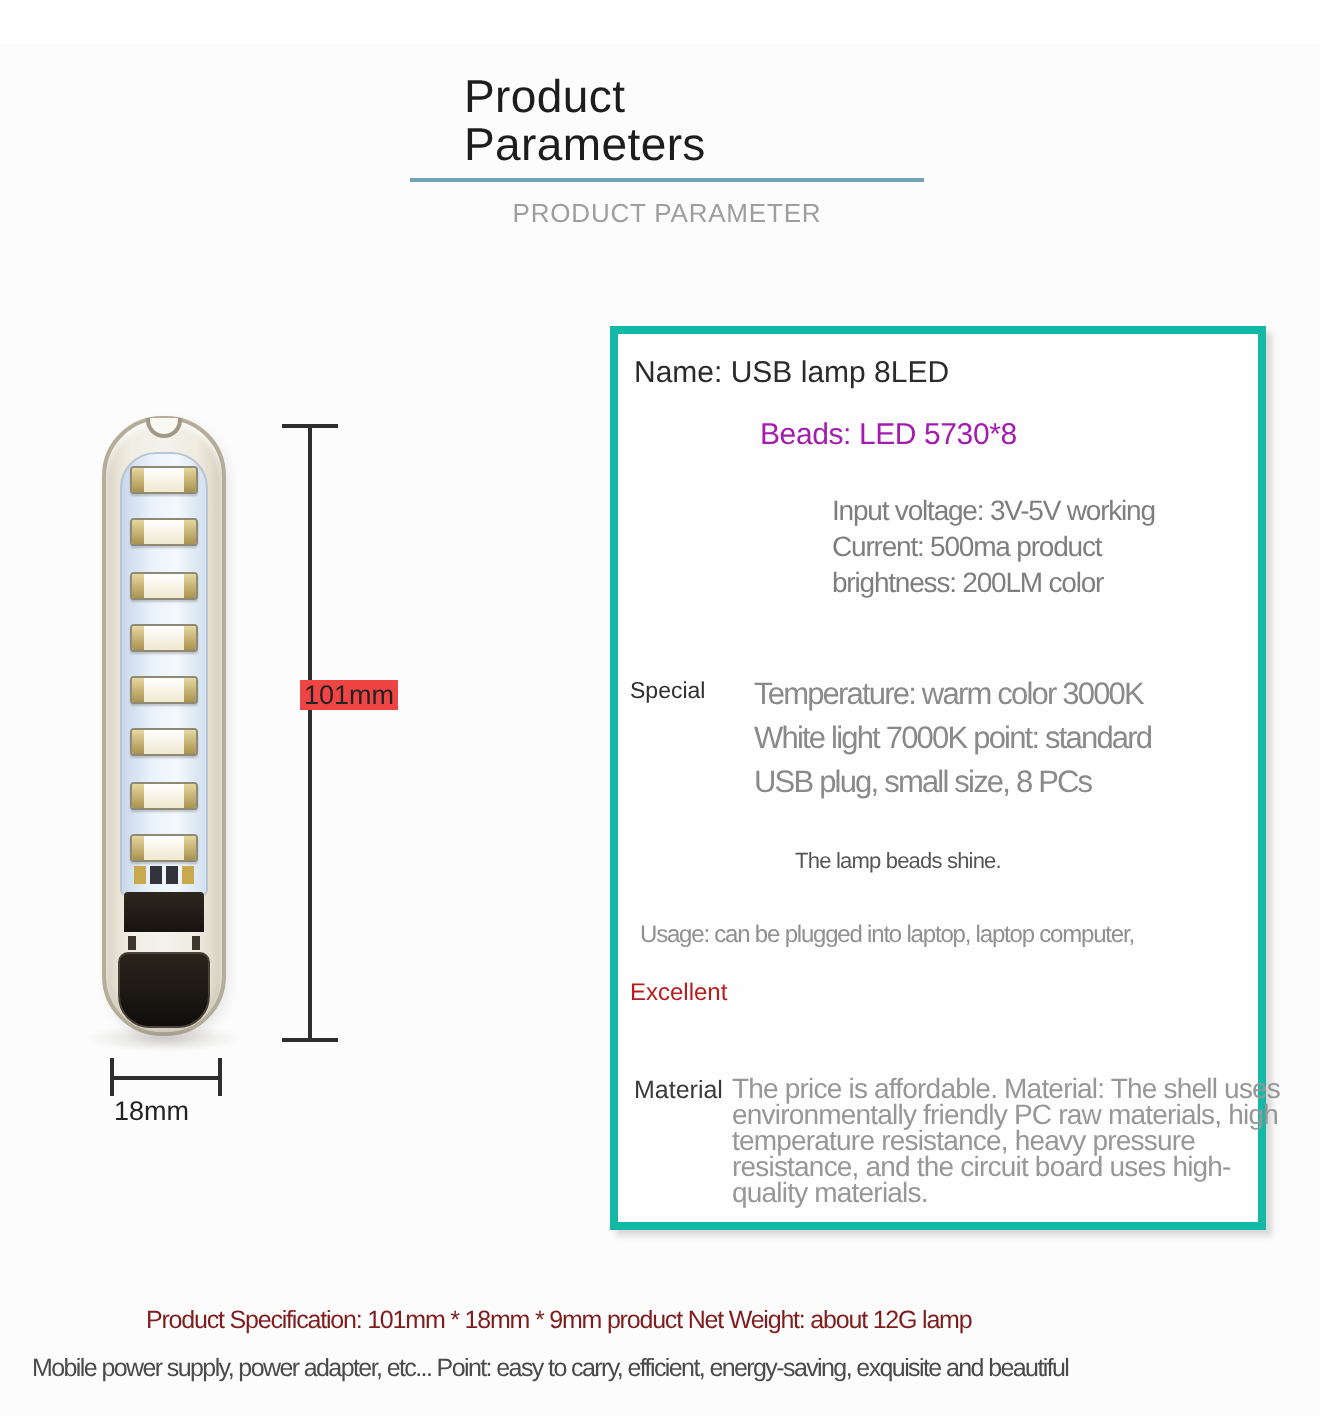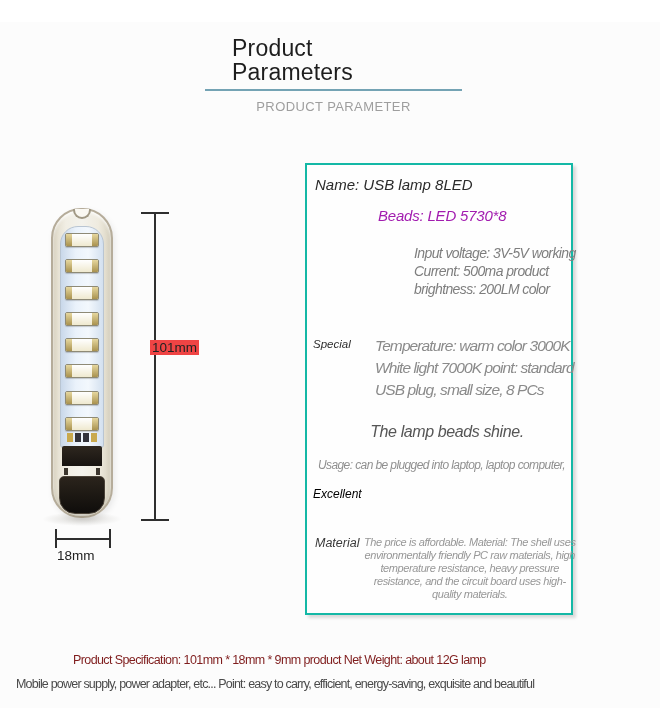--- a/index.html
+++ b/index.html
@@ -48,33 +48,33 @@
   .dim-v-cap-top { left: 141px; top: 212px; width: 28px; height: 2px; }
   .dim-v-cap-bot { left: 141px; top: 519px; width: 28px; height: 2px; }
   .dim-h-line { left: 56px; top: 538px; width: 54px; height: 2px; }
   .dim-h-cap-l { left: 55px; top: 529px; width: 2px; height: 19px; }
   .dim-h-cap-r { left: 109px; top: 529px; width: 2px; height: 19px; }
   .dim-label { position: absolute; font-size: 13.5px; color: #222; }
   .dim-label.h101 { left: 150px; top: 340px; background: #ef4444; padding: 0 2px; }
   .dim-label.w18 { left: 57px; top: 548px; }
 
   
-  .spec-box { position: absolute; left: 305px; top: 163px; width: 268px; height: 452px;
-    border: 2px solid #14b8a6; background: #fefefe; box-shadow: 3px 3px 3px rgba(0,0,0,0.14); font-style: italic; }
+  .spec-box { position: absolute; left: 305px; top: 163px; width: 328px; height: 452px;
+    border: 4px solid #14b8a6; background: #fefefe; box-shadow: 3px 3px 3px rgba(0,0,0,0.14); }
   .spec-box > div { position: absolute; white-space: nowrap; }
   .row-name { left: 8px; top: 11px; font-size: 15px; color: #2b2b2b; }
   .row-beads { left: 71px; top: 42px; font-size: 15px; color: #a21caf; letter-spacing: -0.2px; }
   .row-electrical { left: 64px; top: 79px; font-size: 14px; line-height: 18px; color: #7e7e7e; letter-spacing: -0.6px; margin-left: 43px; }
   .row-special-label { left: 6px; top: 173px; font-size: 11.5px; color: #2f2f2f; }
   .row-special { left: 68px; top: 170px; font-size: 15.5px; line-height: 22px; color: #8a8a8a; letter-spacing: -0.9px; }
-  .row-shine { left: 0; top: 258px; width: 280px; text-align: center; font-size: 16px; color: #565656; letter-spacing: -0.4px; }
+  .row-shine { left: 0; top: 258px; width: 280px; text-align: center; font-size: 11px; color: #565656; letter-spacing: -0.4px; }
   .row-usage { left: 11px; top: 293px; font-size: 12px; color: #909090; letter-spacing: -0.6px; }
-  .row-excellent { left: 6px; top: 322px; font-size: 12px; color: #000000; }
+  .row-excellent { left: 6px; top: 322px; font-size: 12px; color: #b91c1c; }
   .row-material-label { left: 8px; top: 371px; font-size: 12.5px; color: #3a3a3a; }
-  .row-material { left: 57px; top: 371px; font-size: 11px; line-height: 13px; color: #979797; letter-spacing: -0.4px; text-align: center; }
+  .row-material { left: 57px; top: 371px; font-size: 14px; line-height: 13px; color: #979797; letter-spacing: -0.4px; }
 
   
   .footer-line1 { position: absolute; left: 73px; top: 653px; font-size: 12.5px; color: #7f1d1d; letter-spacing: -0.6px; white-space: nowrap; }
   .footer-line2 { position: absolute; left: 16px; top: 677px; font-size: 12.5px; color: #4a4a4a; letter-spacing: -0.8px; white-space: nowrap; }
 </style>
 </head>
 <body>
 
 <div class="canvas">
   <div class="top-band"></div>

